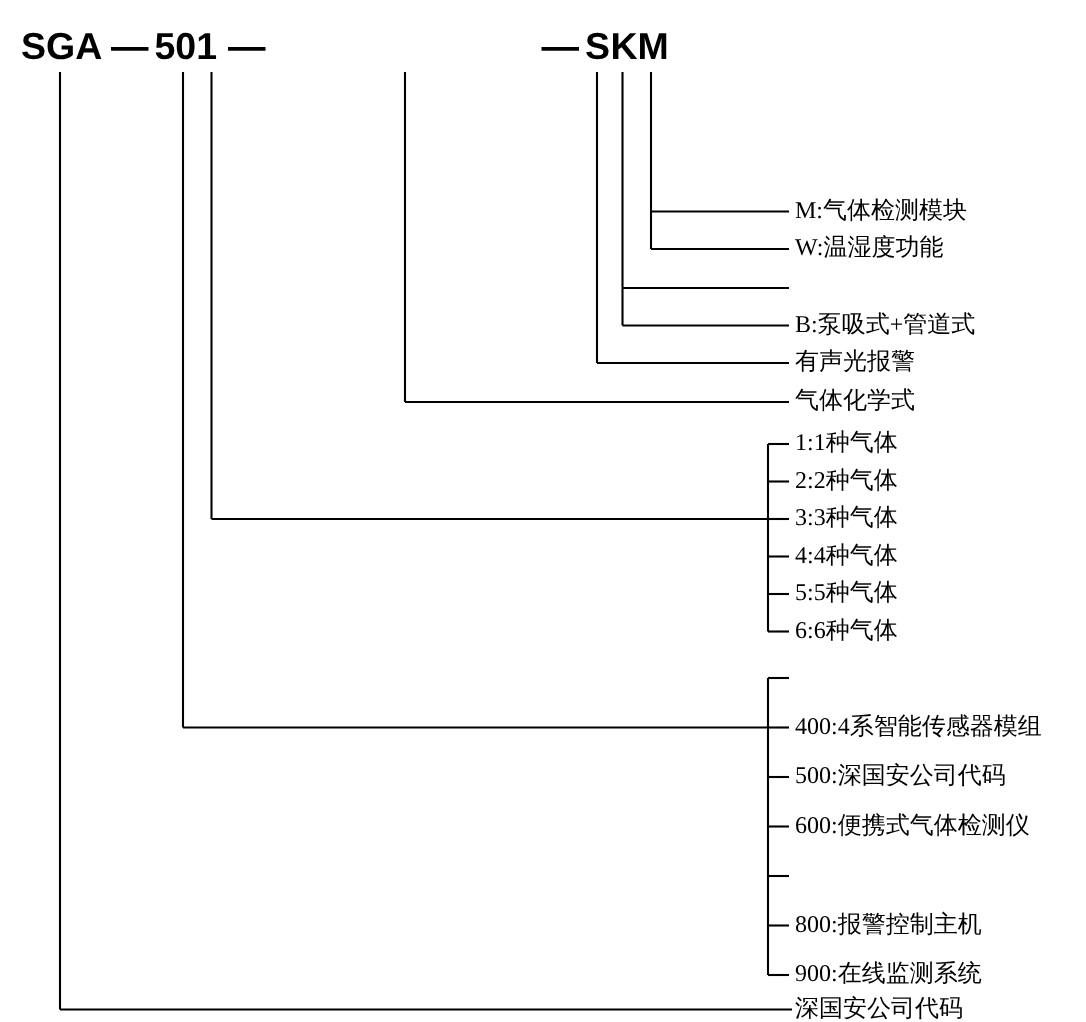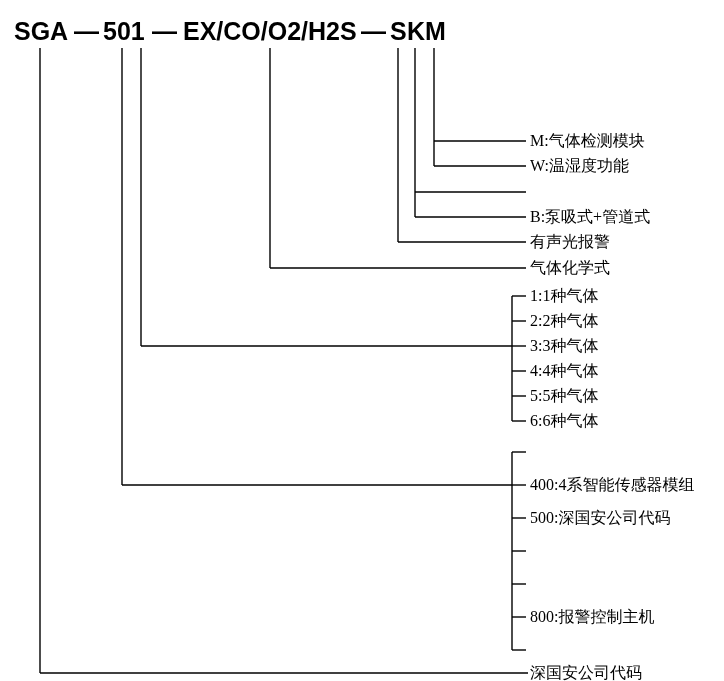--- a/index.html
+++ b/index.html
@@ -103,21 +103,20 @@
       <line x1="512" y1="584" x2="526" y2="584"></line>
       <line x1="512" y1="617" x2="526" y2="617"></line>
       <line x1="512" y1="650" x2="526" y2="650"></line>
     </g>
   </svg>
 
   <span class="title-seg" style="left:14px">SGA</span>
   <span class="title-seg" style="left:74px">—</span>
   <span class="title-seg" style="left:103px">501</span>
   <span class="title-seg" style="left:152px">—</span>
-  <span class="title-seg" style="left:183px">EX/CO/O2/H2S</span>
   <span class="title-seg" style="left:361px">—</span>
   <span class="title-seg" style="left:390px">S</span>
   <span class="title-seg" style="left:407px">K</span>
   <span class="title-seg" style="left:425px">M</span>
 
   <div class="callout" style="top:131px">M:气体检测模块</div>
   <div class="callout" style="top:156px">W:温湿度功能</div>
   <div class="callout" style="top:207px">B:泵吸式+管道式</div>
   <div class="callout" style="top:232px">有声光报警</div>
   <div class="callout" style="top:258px">气体化学式</div>
@@ -125,15 +124,17 @@
 
   <div class="callout" style="top:286px">1:1种气体</div>
   <div class="callout" style="top:311px">2:2种气体</div>
   <div class="callout" style="top:336px">3:3种气体</div>
   <div class="callout" style="top:361px">4:4种气体</div>
   <div class="callout" style="top:386px">5:5种气体</div>
   <div class="callout" style="top:411px">6:6种气体</div>
 
   <div class="callout" style="top:475px">400:4系智能传感器模组</div>
   <div class="callout" style="top:508px">500:深国安公司代码</div>
+  <div class="callout" style="top:541px">600:便携式气体检测仪</div>
   <div class="callout" style="top:607px">800:报警控制主机</div>
+  <div class="callout" style="top:640px">900:在线监测系统</div>
 
 </div>
 
 </body></html>

